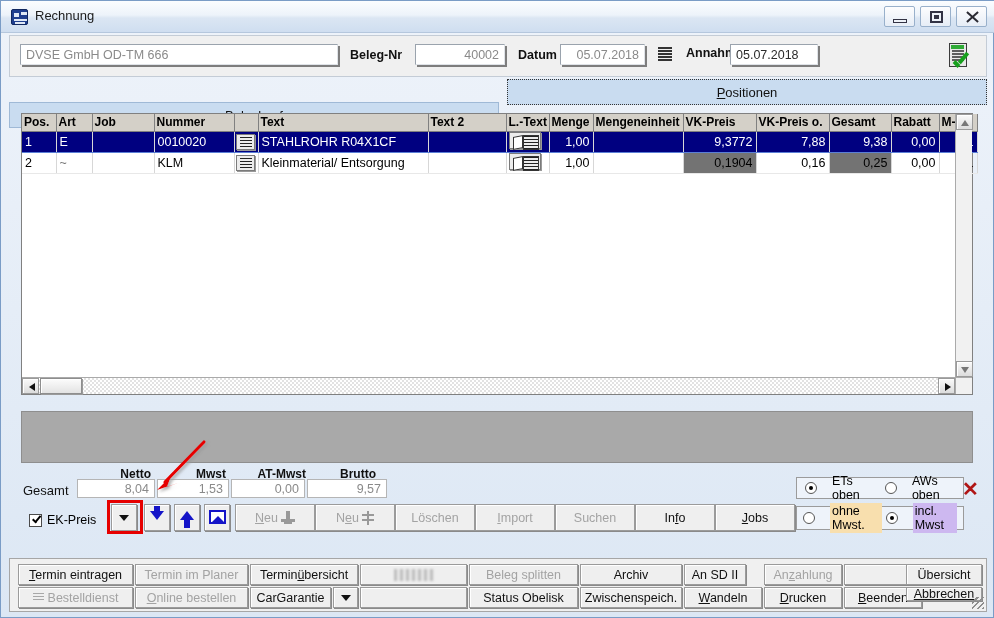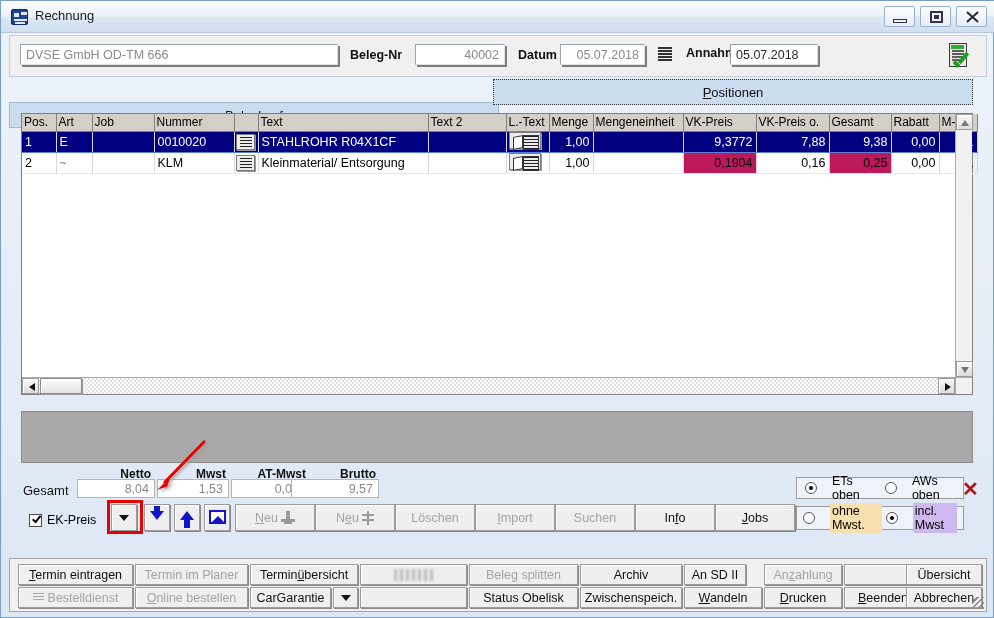--- a/index.html
+++ b/index.html
@@ -106,30 +106,30 @@
   .tab u { text-decoration:underline; }
 
   
   .gridbox {
     position:absolute; left:20px; top:112px; width:952px; height:282px;
     background:#fff; border:1px solid #808080;
   }
   table.grid { border-collapse:collapse; table-layout:fixed; width:933px; }
   table.grid th {
     background:#d4d0c8; border-right:1px solid #808080; border-bottom:1px solid #808080;
-    font-weight:normal; font-size:12px; text-align:left; height:17px;
+    font-weight:bold; font-size:12px; text-align:left; height:17px;
     padding:0 2px; color:#000; overflow:hidden; white-space:nowrap;
   }
   table.grid td {
     border-right:1px solid #d7d7d7; border-bottom:1px solid #e8e8e8;
     height:20px; font-size:12.5px; padding:0 3px; white-space:nowrap; overflow:hidden;
   }
   tr.sel td { background:#000080; color:#fff; border-bottom:1px solid #5b7fd6; }
   td.num { text-align:right; }
-  td.shade { background:#be185d; }
+  td.shade { background:#737373; }
   tr.sel td.shade { background:#000080; }
   .cellicon {
     display:inline-block; width:19px; height:16px; background:#ececec;
     border:1px solid #7b7b7b; position:relative; vertical-align:middle;
     box-shadow:1px 1px 0 #999;
   }
   .cellicon i{position:absolute;left:3px;height:1.5px;background:#222;width:12px;}
   .cellicon i:nth-child(1){top:2px;}
   .cellicon i:nth-child(2){top:5px;}
   .cellicon i:nth-child(3){top:8px;}
@@ -267,21 +267,21 @@
         <i></i>
       </div>
     <div class="gtop"></div>
     <div class="chk"></div>
   </div>
 
   <div class="tabrow">
     <div class="tab" style="left:0; width:490px;margin-top:23px;">
       <span>Beleg<u>k</u>opf</span>
     </div>
-    <div class="tab sel" style="left:484px; width:480px;">
+    <div class="tab sel" style="left:498px; width:480px;">
       <span><u>P</u>ositionen</span>
     </div>
   </div>
 
   <div class="gridbox">
     <table class="grid">
       <colgroup>
         <col style="width:34px">
           <col style="width:36px">
           <col style="width:62px">
@@ -388,21 +388,21 @@
 
   <div class="tot-lbl" style="left:95px; top:466px; width:55px;">Netto</div>
   <div class="tot-lbl" style="left:175px; top:466px; width:50px;">Mwst</div>
   <div class="tot-lbl" style="left:240px; top:466px; width:65px;">AT-Mwst</div>
   <div class="tot-lbl" style="left:320px; top:466px; width:55px;">Brutto</div>
 
   <div class="lbl" style="left:22px; top:482px; font-size:13px;">Gesamt</div>
   <div class="tot-fld" style="left:76px; top:478px; width:78px;">8,04</div>
   <div class="tot-fld" style="left:156px; top:478px; width:72px;">1,53</div>
   <div class="tot-fld" style="left:230px; top:478px; width:74px;">0,00</div>
-  <div class="tot-fld" style="left:290px; top:478px; width:88px;">9,57</div>
+  <div class="tot-fld" style="left:306px; top:478px; width:80px;">9,57</div>
 
   <div class="chk-wrap" style="left:28px; top:512px;">
     <span class="chkbox"></span>
     <span>EK-Preis</span>
   </div>
 
   <div class="arrow-btn" style="left:110px; top:503px; display:flex; align-items:center; justify-content:center;">
     <span class="tri-dn"></span>
   </div>
   <div class="arrow-btn" style="left:143px; top:503px;">
@@ -527,21 +527,21 @@
     </div>
     <div class="btn" style="left:674px; top:28px; width:78px; height:21px;">
       <span><u>W</u>andeln</span>
     </div>
     <div class="btn" style="left:754px; top:28px; width:78px; height:21px;">
       <span><u>D</u>rucken</span>
     </div>
     <div class="btn" style="left:834px; top:28px; width:78px; height:21px;">
       <span><u>B</u>eenden</span>
     </div>
-    <div class="btn" style="left:896px; top:28px; width:76px; height:21px;">
+    <div class="btn" style="left:896px; top:28px; width:76px; height:14px;text-decoration:underline;">
       <span>Abbrechen</span>
     </div>
     <div class="resize-grip"></div>
   </div>
 
   <div class="redrect" style="left:106px; top:499px; width:36px; height:34px;"></div>
   <svg class="redarrow" style="left:140px; top:435px; width:80px; height:62px;" width="80" height="62" viewBox="0 0 80 62">
     <defs>
       <filter id="sh" x="-30%" y="-30%" width="180%" height="180%">
         <feDropShadow dx="2" dy="2" stdDeviation="1.6" flood-color="#999" flood-opacity="0.8"></feDropShadow>

